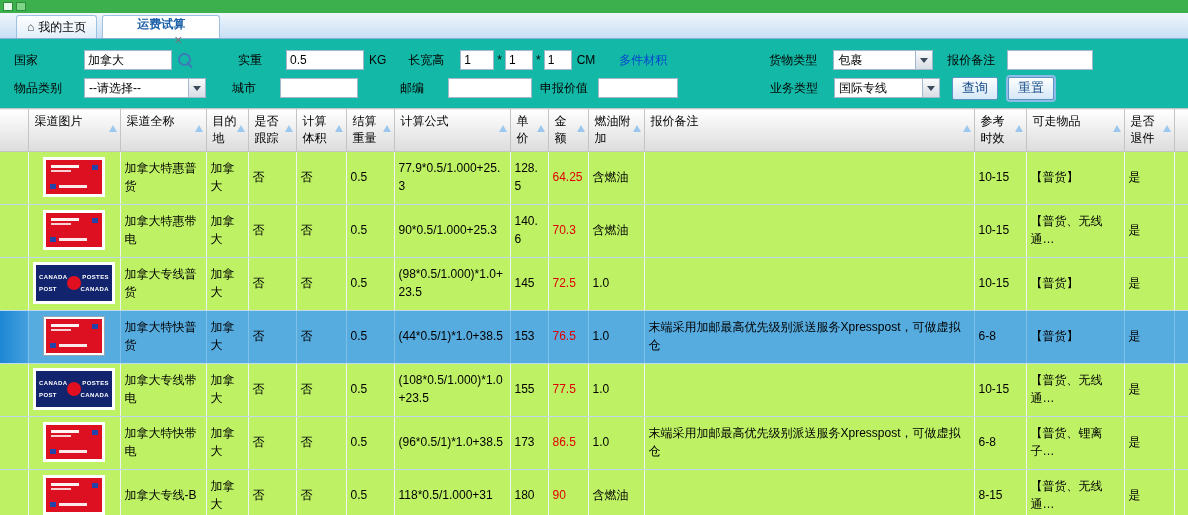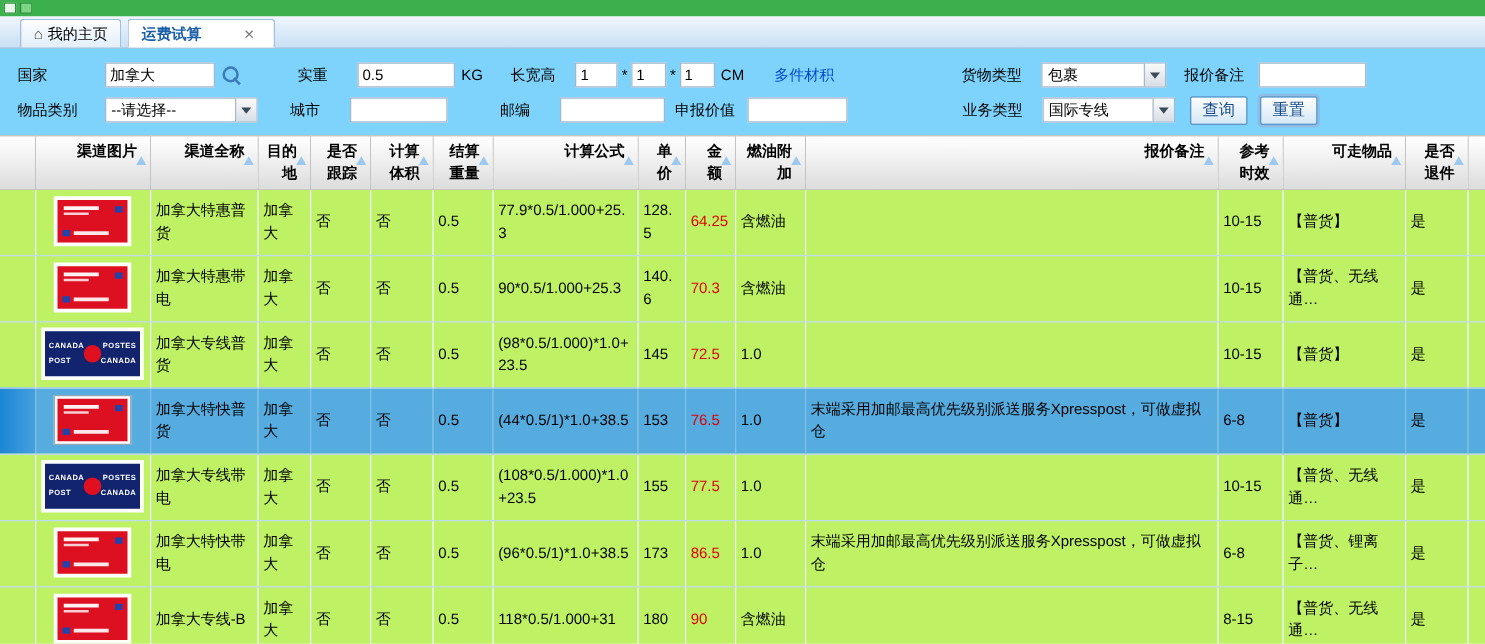--- a/index.html
+++ b/index.html
@@ -12,26 +12,26 @@
                     background:#7ED487; border:1px solid #2E8F3A; }
   .titlebar .wbtn.b1 { left:3px; background:#E8F6E9; }
   .titlebar .wbtn.b2 { left:16px; }
 
   
   .tabbar { height:26px; background:linear-gradient(#EFF6FD,#C9DFF4);
             border-bottom:1px solid #86AED6; display:flex; align-items:flex-end; padding-left:16px; }
   .tab { height:23px; display:flex; align-items:center; padding:0 10px;
          border:1px solid #9FC1E0; border-bottom:none; border-radius:3px 3px 0 0;
          background:linear-gradient(#FDFEFF,#E2EEF9); margin-right:5px; cursor:pointer; }
-  .tab.active { background:#fff; color:#1A5FA8; font-weight:bold; min-width:118px; }
+  .tab.active { background:#fff; color:#1A5FA8; font-weight:bold; min-width:118px;flex-direction:column; }
   .tab .homeicon { margin-right:4px; color:#444; font-weight:normal; }
   .tab .closeicon { margin-left:34px; color:#777; font-weight:normal; cursor:pointer; font-size:14px; line-height:1; }
 
   
-  .form { background:#7dd3fc; padding:7px 0 6px 14px; }
+  .form { background:#14b8a6; padding:7px 0 6px 14px; }
   .frow { display:flex; align-items:center; height:28px; white-space:nowrap; }
   .flabel { display:inline-block; }
   .txt { height:20px; border:1px solid #A3B8CC; font-size:12px; padding:1px 3px;
          font-family:inherit; background:#fff; }
   .sel { display:inline-flex; align-items:center; border:1px solid #A3B8CC; height:20px;
          background:#fff; padding-left:4px; cursor:pointer; }
   .sel .db { width:17px; height:18px; margin-left:auto; border-left:1px solid #A3B8CC;
              background:linear-gradient(#FAFAFA,#D8DEE6); display:flex; align-items:center; justify-content:center; }
   .sel .db::after { content:''; width:0; height:0; border:4px solid transparent; border-top:5px solid #3A4A5A; margin-top:5px; }
   .mag { width:17px; height:17px; display:inline-block; position:relative; margin-left:5px; cursor:pointer; }
@@ -40,21 +40,21 @@
   .lnk { color:#0048CC; margin-left:24px; cursor:pointer; }
   .btn { height:23px; padding:0 9px; font-size:13px; color:#1A4E8A; cursor:pointer;
          background:linear-gradient(#FDFEFF,#D5E8F7); border:1px solid #5E94C4; border-radius:2px; font-family:inherit; }
   .btn.reset { box-shadow:0 0 0 2px #8FBCE6; margin-left:10px; }
   .star { margin:0 3px; }
   .unit { margin-left:5px; }
 
   
   table { border-collapse:collapse; table-layout:fixed; width:1188px; }
   th { background:linear-gradient(#FFFFFF,#DCDCDC); border:1px solid #C4C4C4; border-left:none;
-       font-weight:bold; text-align:right; vertical-align:top; padding:4px 10px 3px 6px;
+       font-weight:normal; text-align:left; vertical-align:top; padding:4px 10px 3px 6px;
        height:42px; position:relative; line-height:1.45; word-break:break-all; }
   th .arr { position:absolute; right:3px; top:16px; width:0; height:0;
             border-left:4px solid transparent; border-right:4px solid transparent;
             border-bottom:7px solid #9CC8F0; }
   td { border-bottom:1px solid #BFD9EE; border-right:1px solid #EDF3F9;
        padding:3px 4px; height:53px; vertical-align:middle; word-break:break-all; line-height:1.45; }
   td.c-img { text-align:center; padding:2px; }
   td.c-amount { color:#E00000; }
   tr.row { background:#bef264; cursor:pointer; }
   tr.selected td { background:#56ABDF; border-right-color:#7FC0E8; }

